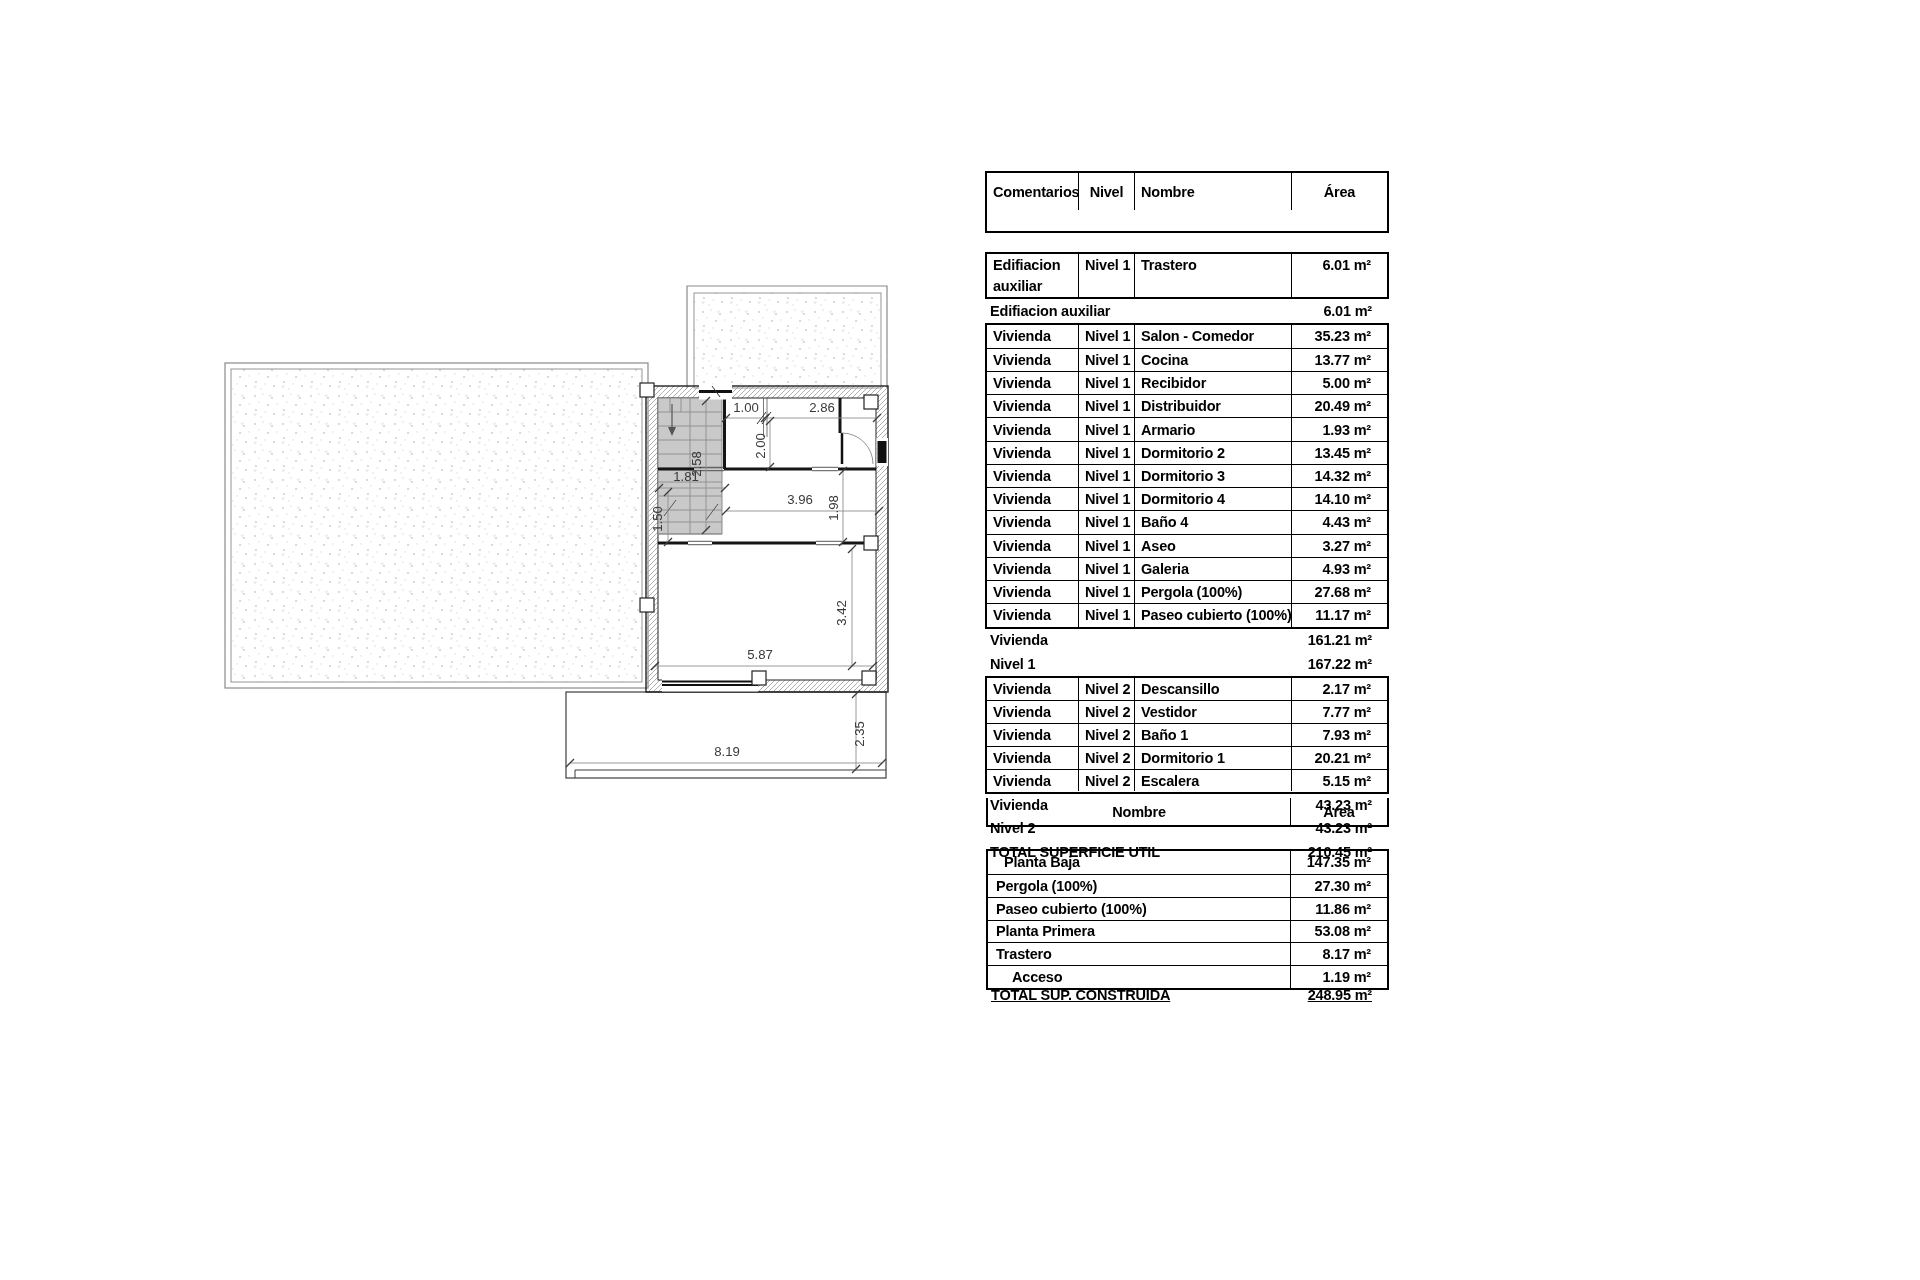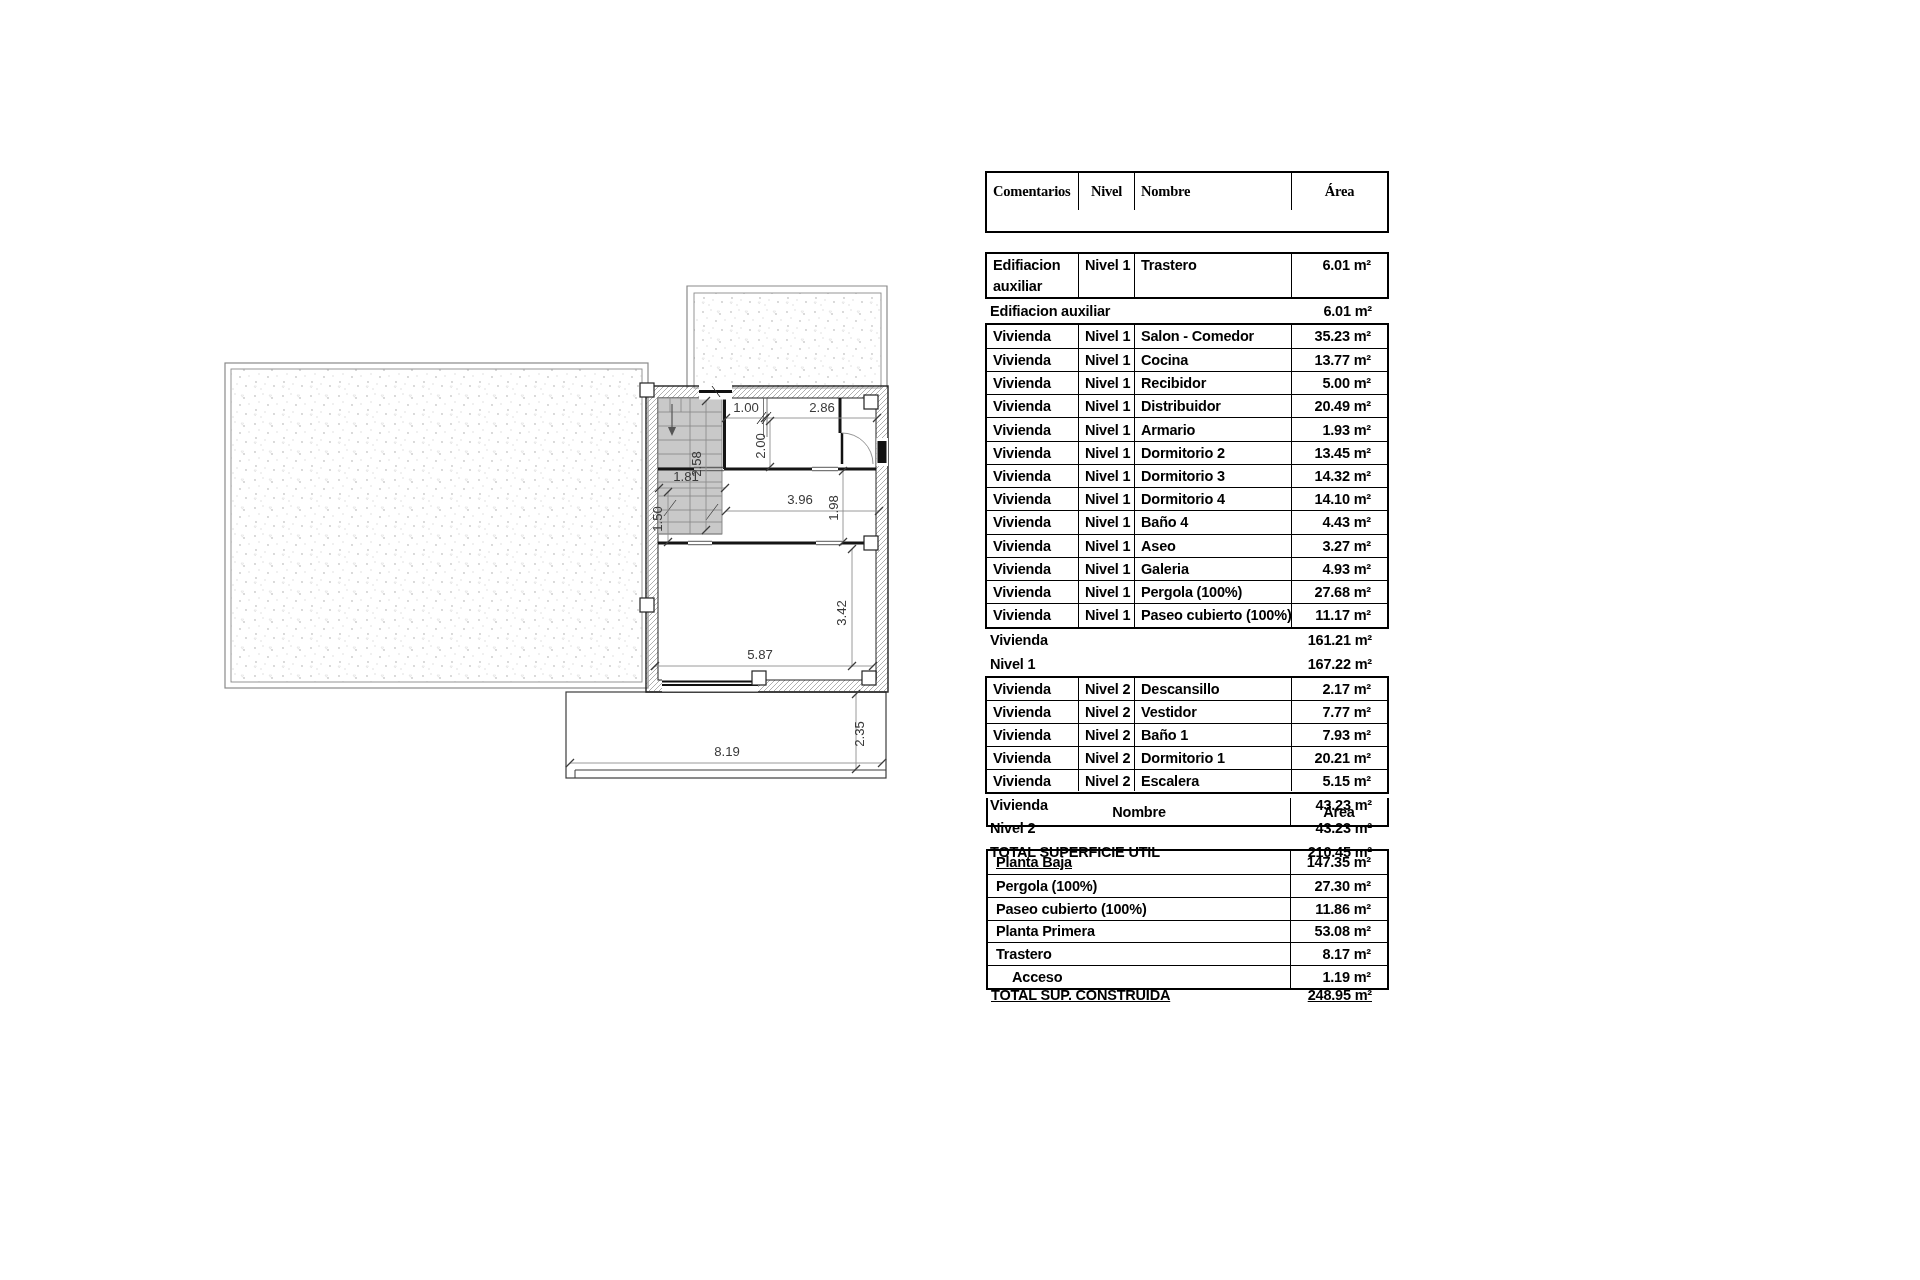--- a/index.html
+++ b/index.html
@@ -198,21 +198,21 @@
     <text x="838" y="508" transform="rotate(-90 838 508)">1.98</text>
     <text x="846" y="613" transform="rotate(-90 846 613)">3.42</text>
     <text x="760" y="659">5.87</text>
     <text x="864" y="734" transform="rotate(-90 864 734)">2.35</text>
     <text x="727" y="756">8.19</text>
   </g>
 </svg>
 
 <div class="tbl" id="t1" style="left:985px;top:171px;width:404px;height:700px;">
   <div class="seg bx" style="top:0;height:62px;">
-    <div class="hrow" style="height:37px;font-family:Liberation Serif, serif;">
+    <div class="hrow" style="height:37px;">
       <div class="cell cl vdiv">Comentarios</div>
       <div class="cell cc vdiv">Nivel</div>
       <div class="cell cl vdiv">Nombre</div>
       <div class="cell cc">Área</div>
     </div>
   </div>
 
   <div class="seg bx" style="top:81px;height:47px;">
     <div class="grow" style="height:100%;">
       <div class="cell cl vdiv topcell">Edifiacion auxiliar</div>
@@ -369,21 +369,21 @@
 </div>
 
 <div class="tbl" id="t2" style="left:986px;top:767px;width:403px;height:252px;">
   <div class="seg bx h2row" style="top:31px;height:29px;border-top:none;">
     <div class="cell cc vdiv">Nombre</div>
     <div class="cell cc">Área</div>
   </div>
   <div class="seg bx" style="top:82px;height:141px;">
     <div class="rows" style="grid-template-rows:repeat(6,1fr);">
       <div class="g2row">
-          <div class="cell vdiv" style="padding-left:8px;text-decoration:underline;">Planta Baja</div>
+          <div class="cell vdiv" style="padding-left:16px;">Planta Baja</div>
           <div class="cell cr">147.35 m²</div>
         </div>
       <div class="g2row">
           <div class="cell vdiv" style="padding-left:8px;">Pergola (100%)</div>
           <div class="cell cr">27.30 m²</div>
         </div>
       <div class="g2row">
           <div class="cell vdiv" style="padding-left:8px;">Paseo cubierto (100%)</div>
           <div class="cell cr">11.86 m²</div>
         </div>

